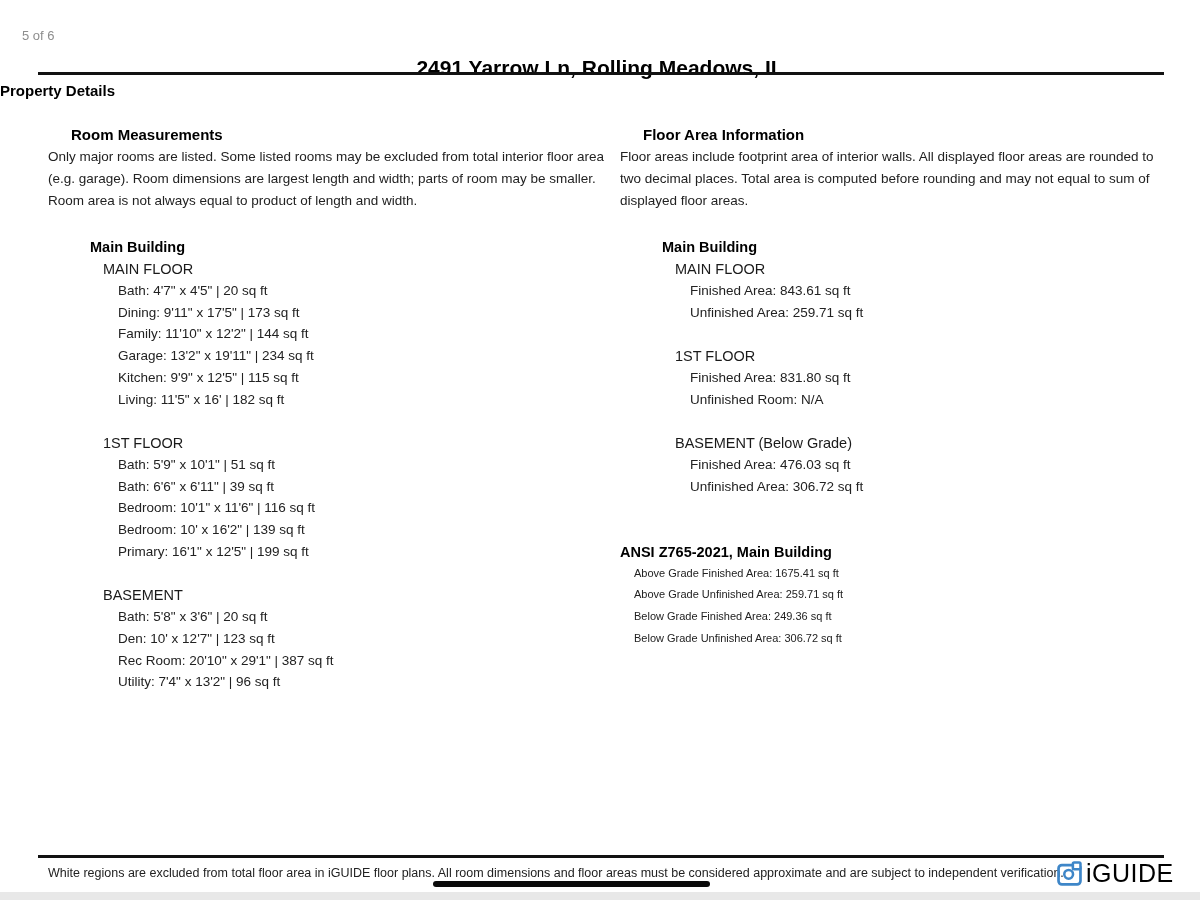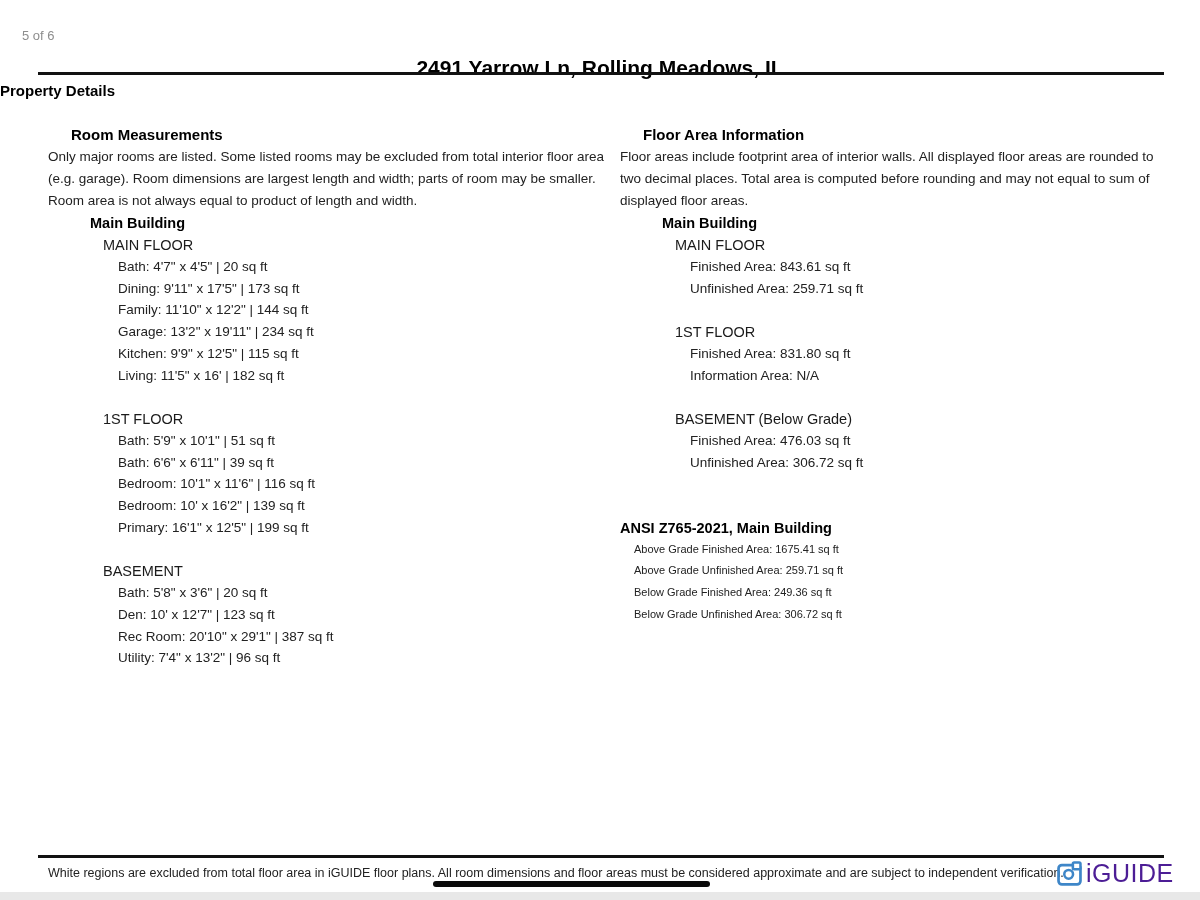--- a/index.html
+++ b/index.html
@@ -29,21 +29,21 @@
     font-size: 15px; font-weight: bold; color: #000;
   }
   .columns {
     position: absolute; left: 48px; top: 124px; width: 1118px;
     display: flex;
   }
   .col { width: 572px; flex: none; }
   .col.right { width: 546px; }
   .col-heading { font-size: 15px; font-weight: bold; color: #000; line-height: 22px; margin-left: 23px; }
   .col-desc { font-size: 13.5px; line-height: 22px; color: #222; width: 556px; }
-  .building { margin-left: 42px; }
+  .building { margin-left: 42px; margin-top: 24px; }
   .building-name { font-size: 14.5px; font-weight: bold; color: #000; line-height: 22px; }
   .floor-section { margin-left: 13px; margin-top: 21.7px; }
   .floor-section.first { margin-top: 0; }
   .floor-name { font-size: 14.5px; color: #1a1a1a; line-height: 22px; }
   .room-line, .area-line { font-size: 13.5px; color: #222; line-height: 21.7px; margin-left: 15px; }
   .ansi-section { margin-top: 43px; }
   .ansi-heading { font-size: 14.5px; font-weight: bold; color: #000; line-height: 22px; }
   .ansi-line { font-size: 11px; color: #222; line-height: 21.7px; margin-left: 14px; }
   .footer-rule {
     position: absolute; left: 38px; top: 855px; width: 1126px; height: 3px;
@@ -51,21 +51,21 @@
   }
   .footer-text {
     position: absolute; left: 48px; top: 866px;
     font-size: 12.5px; color: #222;
   }
   .logo {
     position: absolute; left: 1056px; top: 859px;
     display: flex; align-items: center; gap: 3px;
   }
   .logo-text {
-    font-size: 25px; color: #4c1d95; letter-spacing: 0.5px;
+    font-size: 25px; color: #000000; letter-spacing: 0.5px;
   }
   .home-indicator {
     position: absolute; left: 433px; top: 881px; width: 277px; height: 6px;
     background: #0a0a0a; border-radius: 3px;
   }
   .bottom-strip {
     position: absolute; left: 0; top: 892px; width: 1200px; height: 8px;
     background: #e8e8e8;
   }
 </style>
@@ -126,21 +126,21 @@
         <div class="floor-name">MAIN FLOOR</div>
         <div>
             <div class="area-line">Finished Area: 843.61 sq ft</div>
             <div class="area-line">Unfinished Area: 259.71 sq ft</div>
           </div>
       </div>
       <div class="floor-section">
         <div class="floor-name">1ST FLOOR</div>
         <div>
             <div class="area-line">Finished Area: 831.80 sq ft</div>
-            <div class="area-line">Information Area: N/A</div>
+            <div class="area-line">Unfinished Room: N/A</div>
           </div>
       </div>
       <div class="floor-section">
         <div class="floor-name">BASEMENT (Below Grade)</div>
         <div>
             <div class="area-line">Finished Area: 476.03 sq ft</div>
             <div class="area-line">Unfinished Area: 306.72 sq ft</div>
           </div>
       </div>
     </div>

